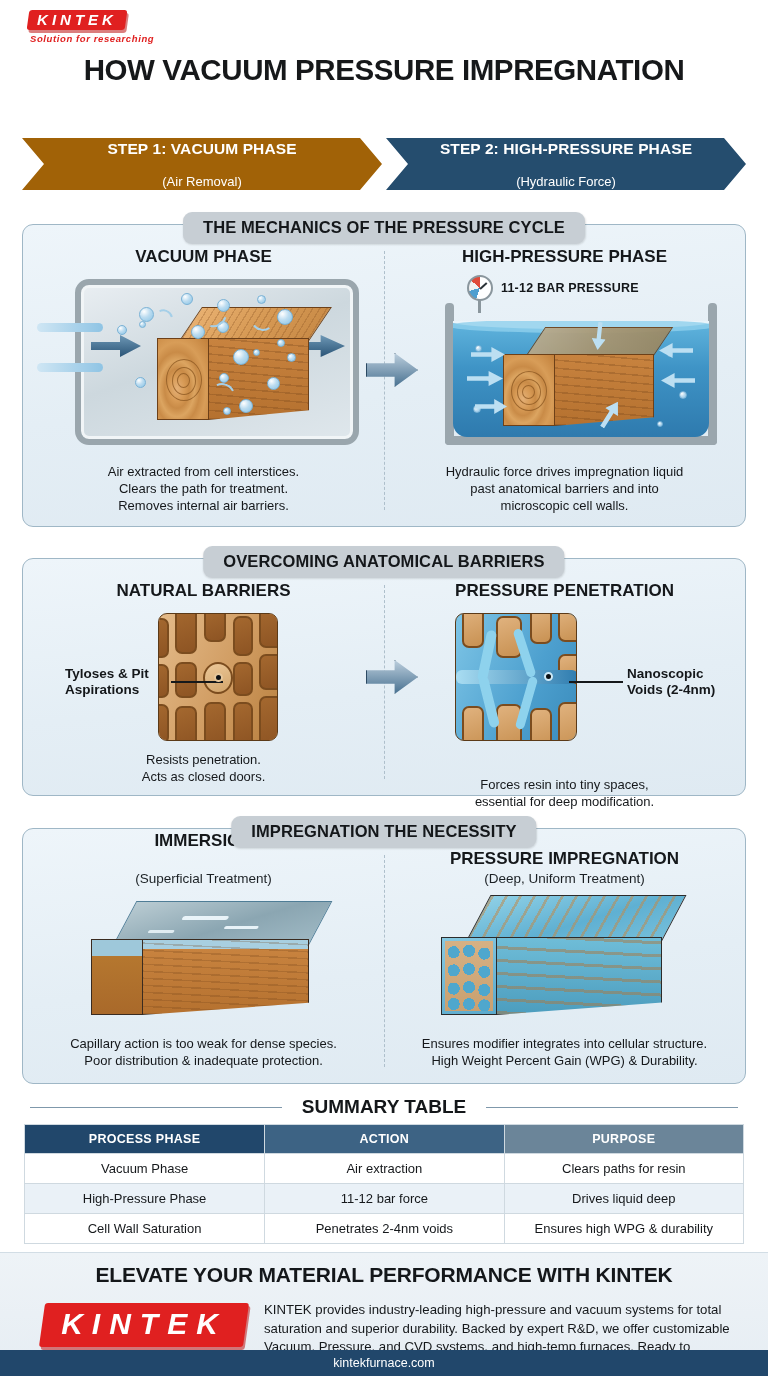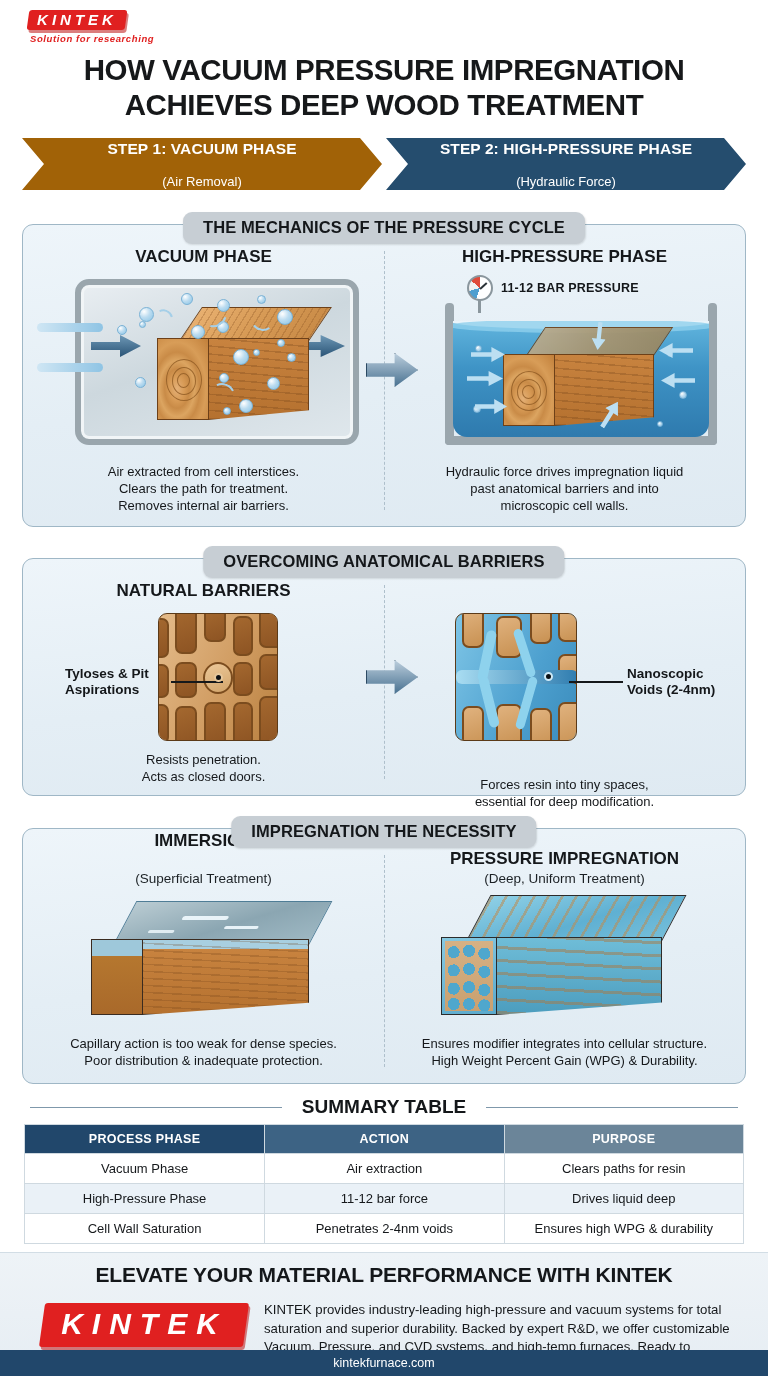--- a/index.html
+++ b/index.html
@@ -387,21 +387,20 @@
 
 <div class="logo-wrap" id="header-logo">
   <div class="logo-badge">
     <span class="lt">KINTEK</span>
   </div>
   <div class="logo-sub">Solution for researching</div>
 </div>
 
 <div class="title">
   <div>HOW VACUUM PRESSURE IMPREGNATION</div>
-  <div>ACHIEVES DEEP WOOD TREATMENT</div>
 </div>
 
 <div class="steps">
   <div class="chev chev-1">
     <div class="l1">STEP 1: VACUUM PHASE</div>
     <div class="l2">(Air Removal)</div>
   </div>
   <div class="chev chev-2">
     <div class="l1">STEP 2: HIGH-PRESSURE PHASE</div>
     <div class="l2">(Hydraulic Force)</div>
@@ -540,20 +539,21 @@
   <div class="ann-label" style="left: 42px; top: 107px; width: 108px; white-space: pre-line;" style2="">Tyloses &amp; Pit
 Aspirations</div>
 
   <div class="col-cap" style="left:0; top:192px;">
     <div style="white-space: pre-line;">Resists penetration.
 Acts as closed doors.</div>
   </div>
 
   <div class="arrow-mid" style="left:343px; top:101px; width:52px; height:34px;"></div>
 
+  <div class="col-head" style="left:50%; top:22px;">PRESSURE PENETRATION</div>
 
   <div class="cellimg wet" style="left:432px; top:54px; width:122px; height:128px;">
     <div class="cell drycell" style="left:6px; top:-6px; width:22px; height:40px;"></div>
     <div class="cell drycell" style="left:6px; top:92px; width:22px; height:44px;"></div>
     <div class="cell drycell" style="left:40px; top:2px; width:26px; height:42px;"></div>
     <div class="cell drycell" style="left:40px; top:90px; width:26px; height:44px;"></div>
     <div class="cell drycell" style="left:74px; top:-6px; width:22px; height:36px;"></div>
     <div class="cell drycell" style="left:74px; top:94px; width:22px; height:42px;"></div>
     <div class="cell drycell" style="left:102px; top:-6px; width:24px; height:34px;"></div>
     <div class="cell drycell" style="left:102px; top:40px; width:24px; height:30px;"></div>

